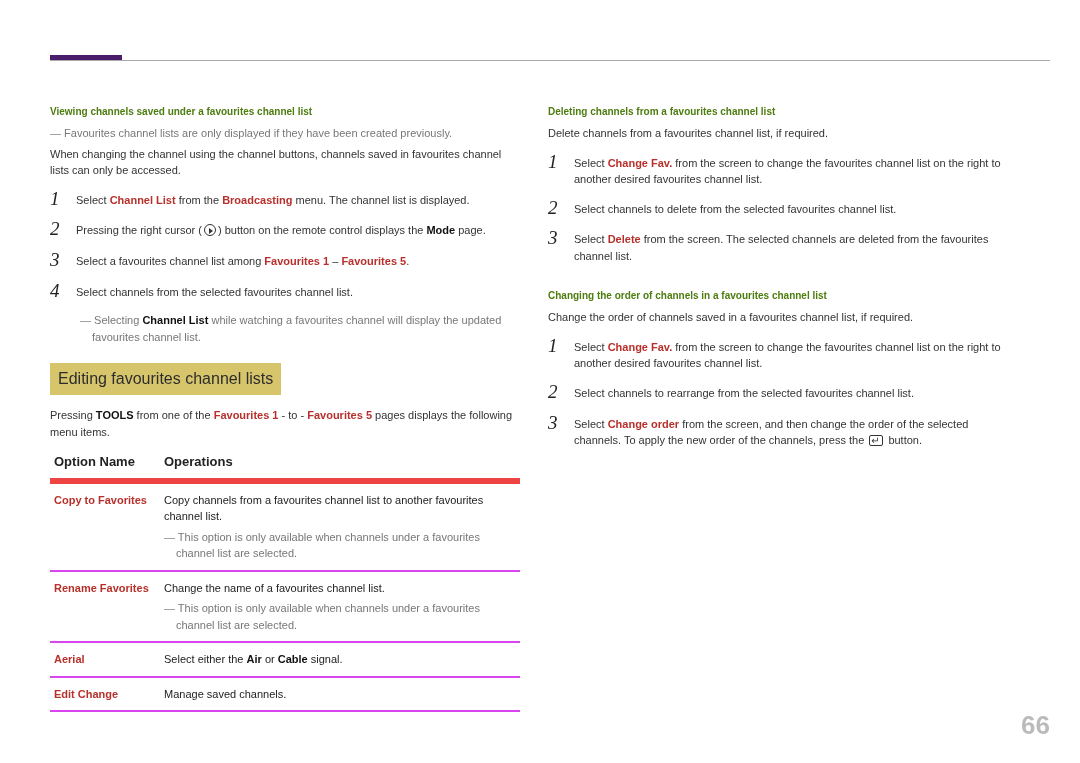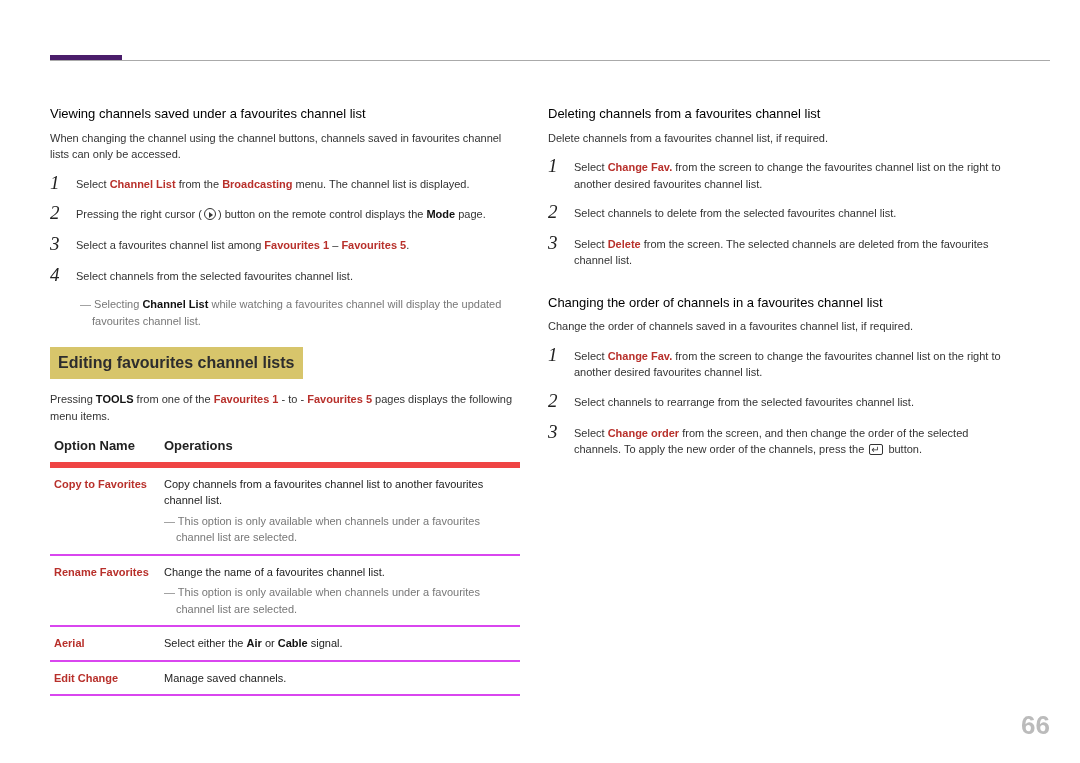--- a/index.html
+++ b/index.html
@@ -26,23 +26,23 @@
   }
   .column-left, .column-right {
     position: absolute;
     top: 100px;
     width: 470px;
   }
   .column-left { left: 50px; }
   .column-right { left: 548px; }
 
   h3 {
-    font-size: 13px;
-    font-weight: normal;
-    color: #000000;
+    font-size: 10px;
+    font-weight: bold;
+    color: #4d7c0f;
     margin: 4px 0 6px 0;
   }
   .bodytext { color: #333; margin: 4px 0; }
   .dashnote {
     color: #777;
     padding-left: 12px;
     text-indent: -12px;
     margin: 4px 0;
   }
   .dashnote::before { content: "― "; color:#888; }
@@ -60,21 +60,21 @@
   }
   .ol-body { flex: 1; color: #333; padding-top:3px;}
   .em-red { color: #b8302b; font-weight: bold; margin-top: 32px; }
   .em-strong { font-weight: bold; color: #111; }
 
   .h2band {
     background: #d7c56b;
     display: inline-block;
     padding: 4px 8px;
     font-size: 16px;
-    font-weight: 700;
+    font-weight: 400;
     color: #2d2d2d;
     margin: 14px 0 8px 0;
   }
 
   .optable {
     width: 100%;
     border-collapse: collapse;
     margin-top: 6px;
   }
   .optable th {
@@ -135,20 +135,21 @@
   }
 </style>
 </head>
 <body>
 
 <div class="topbar-accent"></div>
 <div class="topbar"></div>
 
 <div class="column-left">
   <h3>Viewing channels saved under a favourites channel list</h3>
+  <div class="dashnote">Favourites channel lists are only displayed if they have been created previously.</div>
   <div class="bodytext">When changing the channel using the channel buttons, channels saved in favourites channel lists can only be accessed.</div>
 
   <div class="ol">
     <div class="ol-row">
       <div class="ol-num">1</div>
       <div class="ol-body">
         <span>Select </span><span class="em-red">Channel List</span><span> from the </span><span class="em-red">Broadcasting</span><span> menu. The channel list is displayed.</span>
       </div>
     </div>
     <div class="ol-row">

